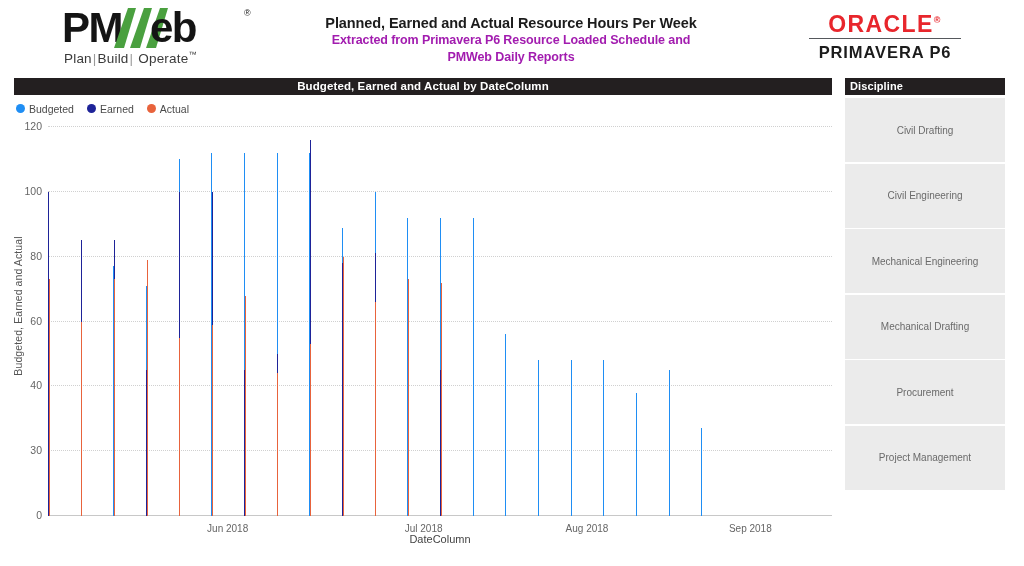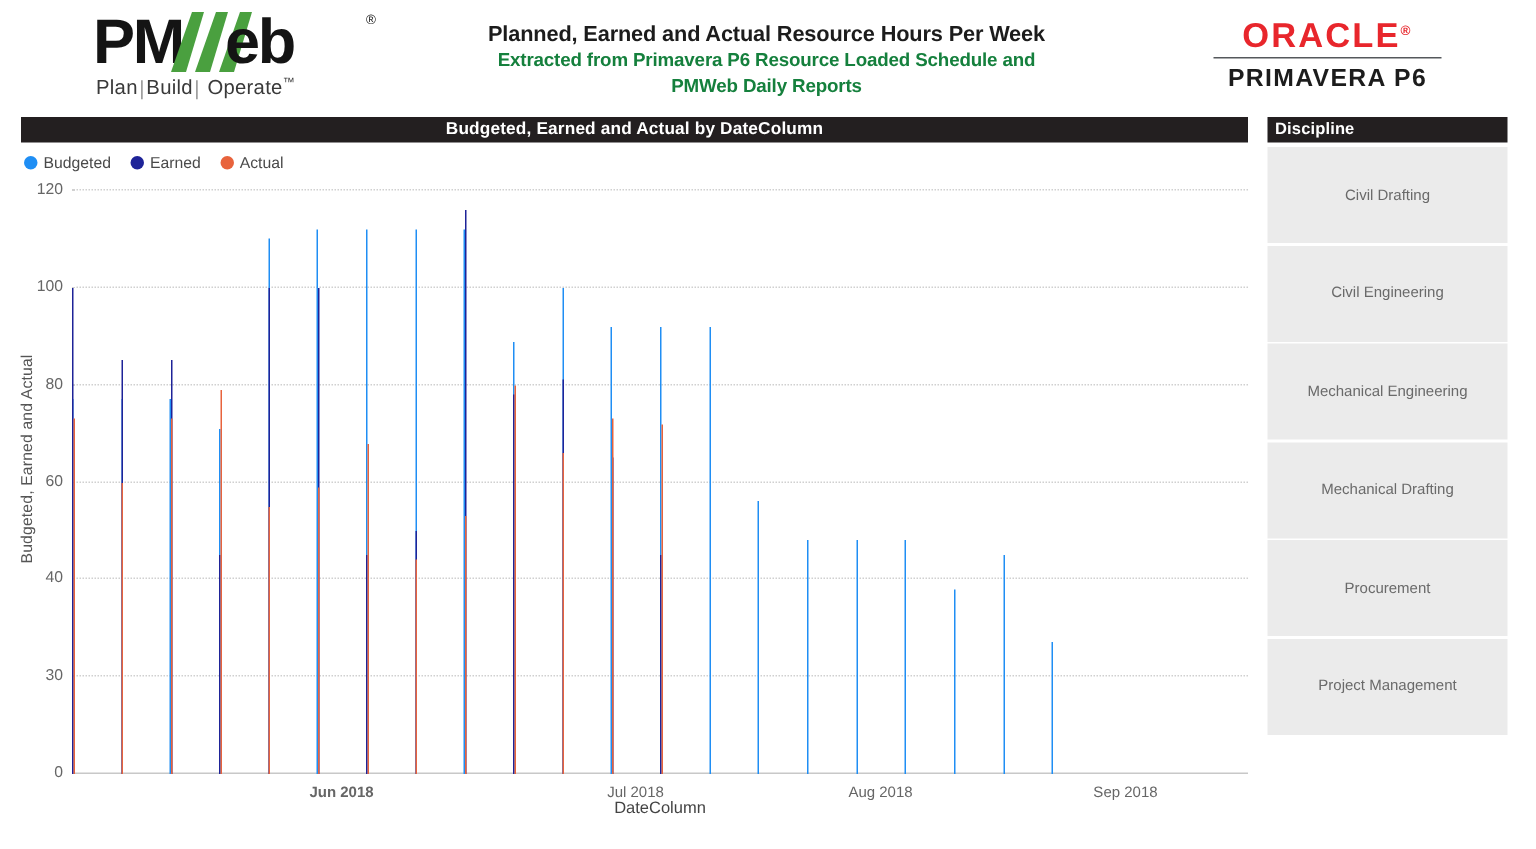--- a/index.html
+++ b/index.html
@@ -34,21 +34,21 @@
 
   #title-block {
     position: absolute; left: 268px; top: 14px; width: 486px;
     text-align: center;
   }
   #title-block .t1 {
     font-size: 14.5px; font-weight: bold; color: #1c1c1c; line-height: 18px;
     letter-spacing: -0.1px;
   }
   #title-block .t2 {
-    font-size: 12.5px; font-weight: bold; color: #15803d; line-height: 17px;
+    font-size: 12.5px; font-weight: bold; color: #a21caf; line-height: 17px;
     letter-spacing: -0.1px;
   }
 
   #oracle-logo { position: absolute; left: 805px; top: 8px; width: 160px; text-align: center; }
   #oracle-word {
     font-size: 23px; font-weight: bold; color: #e8262c;
     letter-spacing: 1.4px; line-height: 25px;
     font-family: "Liberation Sans", sans-serif;
   }
   #oracle-reg { font-size: 9px; vertical-align: super; }
@@ -291,21 +291,21 @@
             <div class="bar budgeted" title="Budgeted: 45" style="background: rgb(31, 142, 244); left: 0.5%; width: 1.02083%; height: 37.5%;"></div>
           </div>
           <div class="group" style="left: 83.3333%; width: 4.16667%;">
             <div class="bar budgeted" title="Budgeted: 27" style="background: rgb(31, 142, 244); left: 0.5%; width: 1.02083%; height: 22.5%;"></div>
           </div>
           <div class="group" style="left: 87.5%; width: 4.16667%;"></div>
           <div class="group" style="left: 91.6667%; width: 4.16667%;"></div>
           <div class="group" style="left: 95.8333%; width: 4.16667%;"></div>
         </div>
       <div id="xticks">
-          <span class="xtick" style="left: 22.9167%; font-weight: bold;">Jun 2018</span>
+          <span class="xtick" style="left: 22.9167%;">Jun 2018</span>
           <span class="xtick" style="left: 47.9167%;">Jul 2018</span>
           <span class="xtick" style="left: 68.75%;">Aug 2018</span>
           <span class="xtick" style="left: 89.5833%;">Sep 2018</span>
         </div>
     </div>
     <div id="xlabel">DateColumn</div>
   </div>
 
   <div id="discipline-panel">
       <div class="discipline-item">

